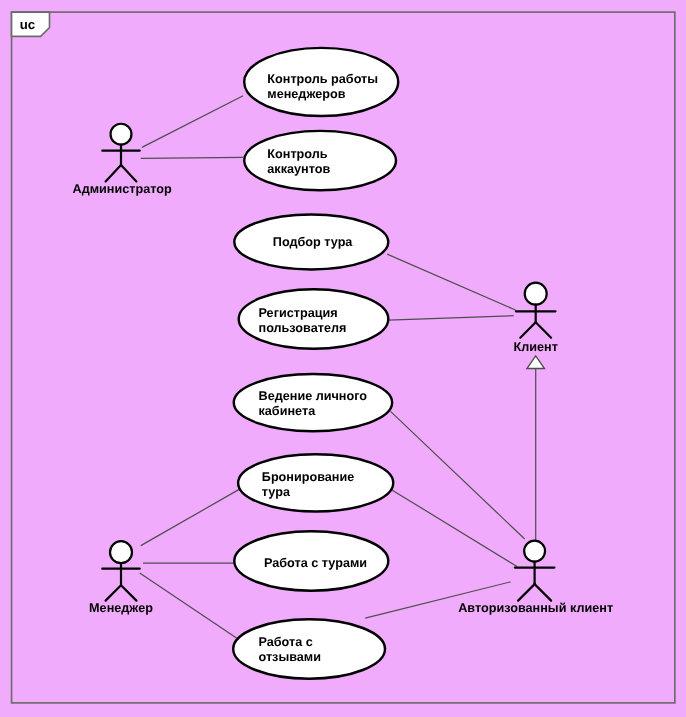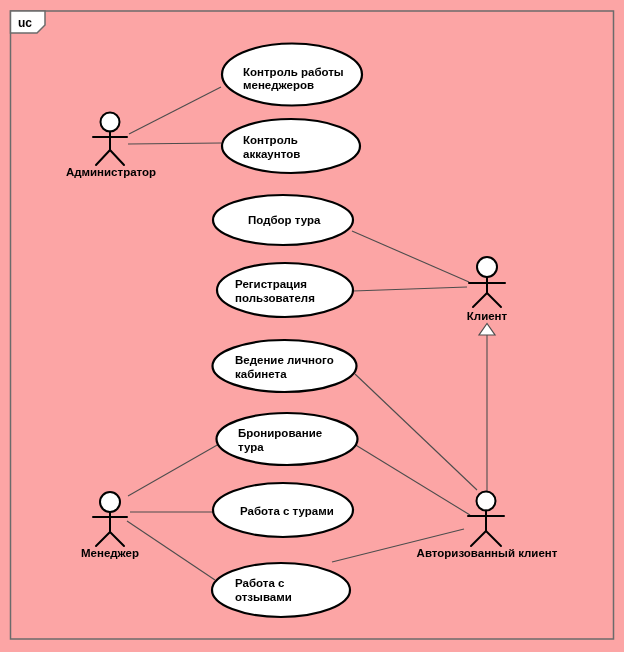--- a/index.html
+++ b/index.html
@@ -1,20 +1,20 @@
 <!DOCTYPE html>
 <html><head>
 <meta charset="utf-8">
 <style>
   html, body { margin: 0; padding: 0; background: #ffffff; }
   .canvas {
     position: relative;
     width: 624px;
     height: 652px;
-    background: #fca5a5;
+    background: #f0abfc;
     font-family: "Liberation Sans", sans-serif;
   }
   svg text {
     font-family: "Liberation Sans", sans-serif;
     font-weight: bold;
     fill: #000000;
   }
   .frame-rect { fill: none; stroke: #6b6b6b; stroke-width: 1.5; }
   .frame-tab  { fill: #ffffff; stroke: #6b6b6b; stroke-width: 1.5; }
   .frame-text { font-size: 12px; }

